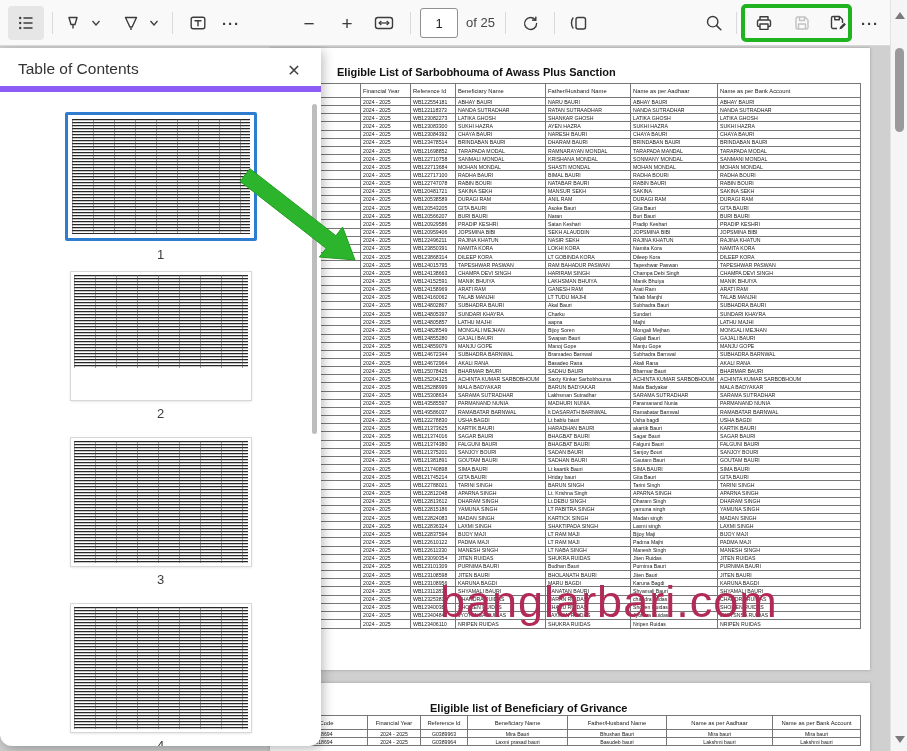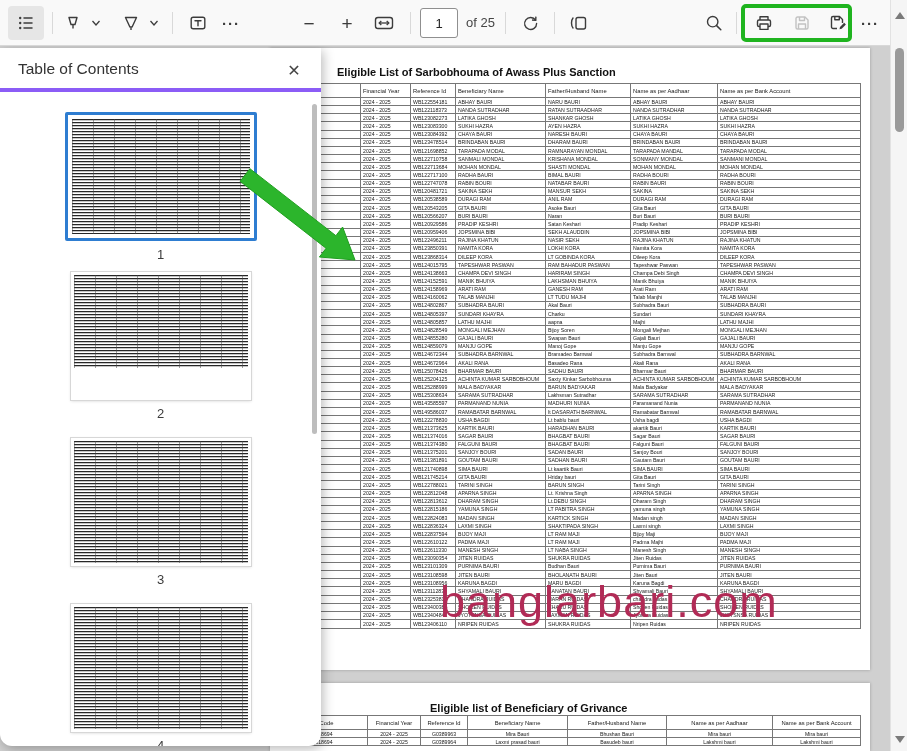--- a/index.html
+++ b/index.html
@@ -46,21 +46,21 @@
   .t1 td { font-size:5.2px; }
   .t2 { position:absolute; left:0; top:32px; }
   .t2 th { font-size:5.8px; height:14px; text-align:center; }
   .t2 td { font-size:5.2px; height:8px; text-align:center; }
   .watermark { position:absolute; left:170px; top:528px; font-size:45px; font-weight:normal;
                color:#b12b56; letter-spacing:1px; }
   
   .sidebar { position:absolute; left:0; top:48px; width:321px; height:698px;
              background:#fff; border-radius:0 0 12px 12px; z-index:30;
              box-shadow:2px 3px 12px rgba(0,0,0,.28); overflow:hidden; }
-  .sbHead { position:relative; height:44px; border-bottom:4px solid #8b5cf6; }
+  .sbHead { position:relative; height:44px; border-bottom:6px solid #8b5cf6; }
   .sbTitle { position:absolute; left:18px; top:12px; font-size:15.5px; color:#333; }
   .sbClose { position:absolute; right:16px; top:11px; width:22px; height:22px;
              font-size:16px; color:#444; display:flex; align-items:center;
              justify-content:center; cursor:pointer; border-radius:4px; }
   .sbScroll { position:absolute; right:4px; top:56px; width:5px; height:330px;
               background:#bdbdbd; border-radius:3px; }
   .thumbWrap { position:absolute; left:0; width:321px; text-align:center; }
   .thumbPage { margin:0 auto; background:#fff; position:relative; overflow:hidden; }
   .thumbSel { border:3.5px solid #2e7dd1; border-radius:2px; padding:4px; width:192px; height:129px; }
   .thumbPlain { box-shadow:0 0 0 1px #d7d7d7, 0 1px 3px rgba(0,0,0,.18); width:180px; height:128px; padding:3px; }

